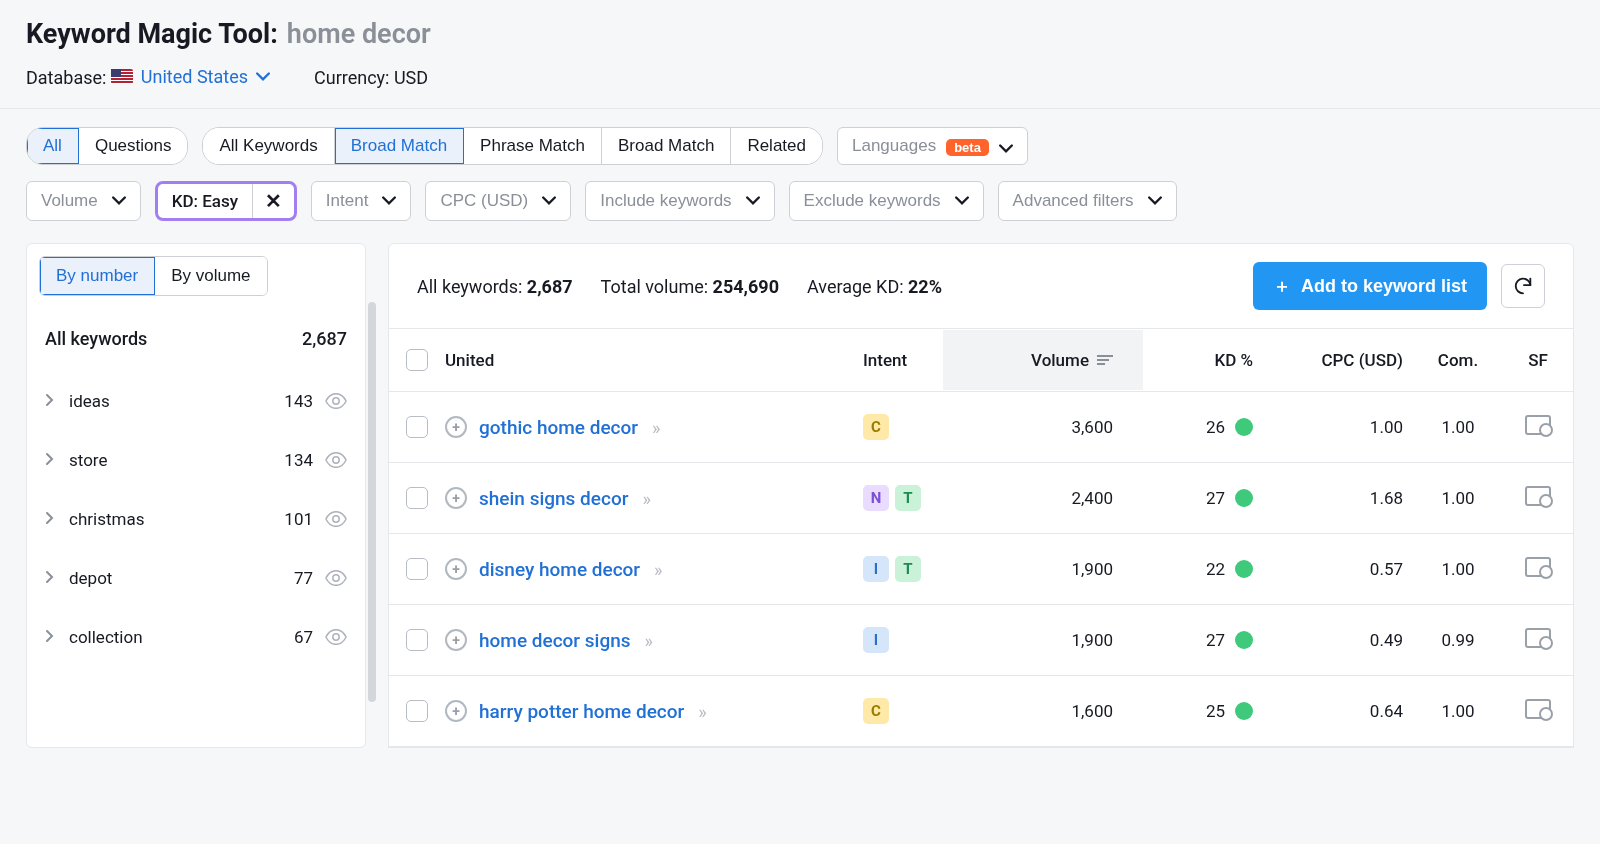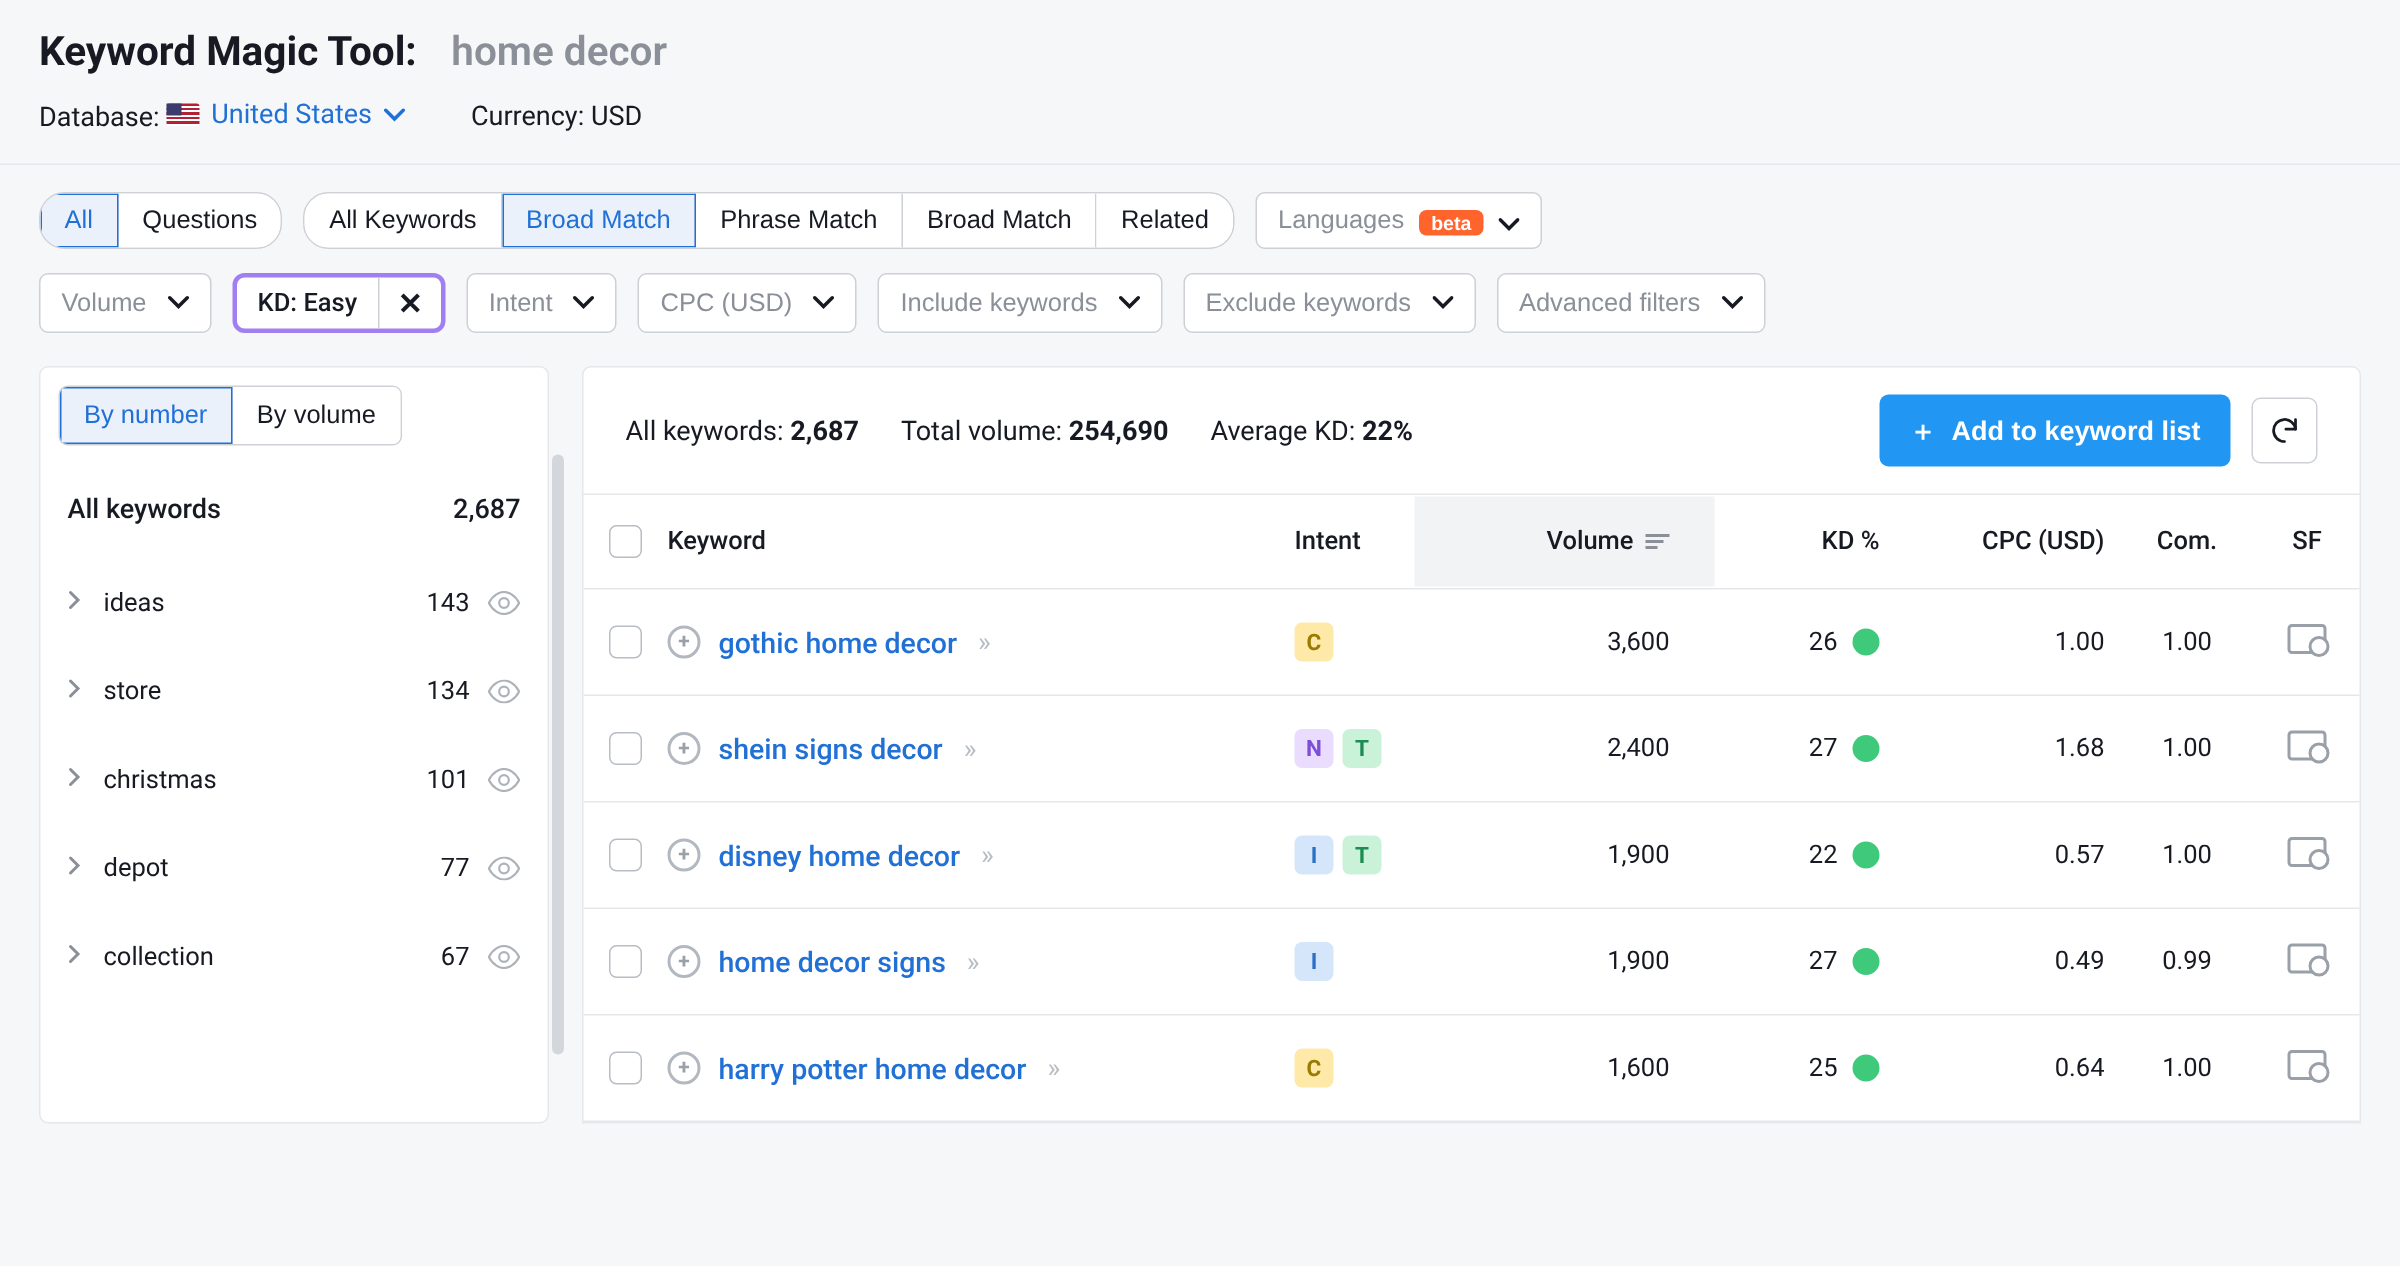--- a/index.html
+++ b/index.html
@@ -3,21 +3,21 @@
 <meta charset="utf-8">
 <style>
 * { box-sizing: border-box; margin: 0; padding: 0; }
 body {
   font-family: -apple-system, BlinkMacSystemFont, "Segoe UI", Roboto, Arial, sans-serif;
   background: #f6f7f8;
   color: #171a22;
   font-size: 15px;
 }
 .header { padding: 18px 26px 20px; }
-.title-row { display: flex; align-items: baseline; gap: 23px; margin-bottom: 16px; }
+.title-row { display: flex; align-items: baseline; gap: 9px; margin-bottom: 16px; }
 .page-title { font-size: 27px; font-weight: 700; color: #171a22; }
 .page-query { font-size: 27px; font-weight: 600; color: #8a8f98; }
 .subhead { display: flex; gap: 44px; align-items: center; font-size: 18px; color: #171a22; }
 .db-label { color: #171a22; }
 .db-val { color: #2170d6; display: inline-flex; align-items: center; gap: 8px; cursor: pointer; }
 .flag { display: inline-block; width: 22px; height: 15px; background: linear-gradient(to bottom, #b22234 0 10%, #fff 10% 20%, #b22234 20% 30%, #fff 30% 40%, #b22234 40% 50%, #fff 50% 60%, #b22234 60% 70%, #fff 70% 80%, #b22234 80% 90%, #fff 90% 100%); position: relative; border-radius: 2px; }
 .flag::before { content:""; position:absolute; top:0; left:0; width:10px; height:8px; background:#3c3b6e; }
 .hr { height: 1px; background: #e5e7ea; margin-bottom: 18px; }
 
 .filter-bar { padding: 0 26px; display: flex; flex-wrap: wrap; gap: 10px 14px; }
@@ -321,21 +321,21 @@
             </svg>
         </button>
       </div>
     </div>
 
     <div class="table">
       <div class="thead">
         <div class="th col-cb">
             <span class="cb"></span>
           </div>
-        <div class="th col-kw">Keyword</div>
+        <div class="th col-kw">United</div>
         <div class="th col-intent">Intent</div>
         <div class="th col-vol">
           <span>Volume</span>
           <span class="sort-icon">
               <span></span>
               <span></span>
               <span></span>
             </span>
         </div>
         <div class="th col-kd" style="justify-content:flex-end;">KD %</div>

